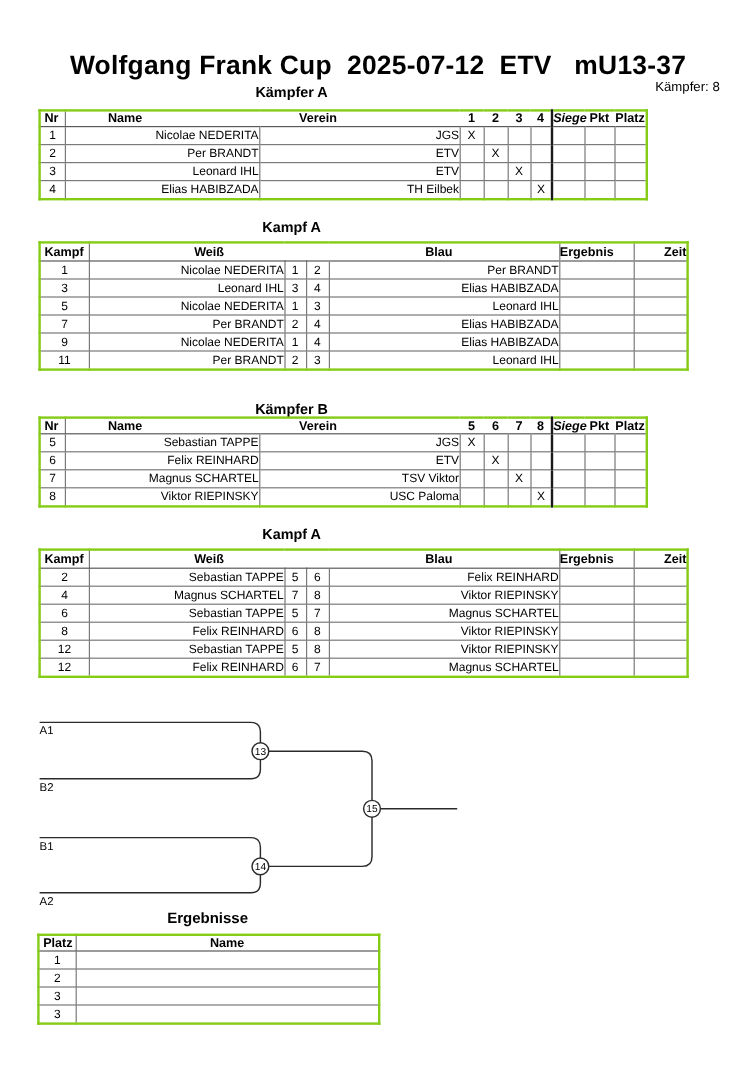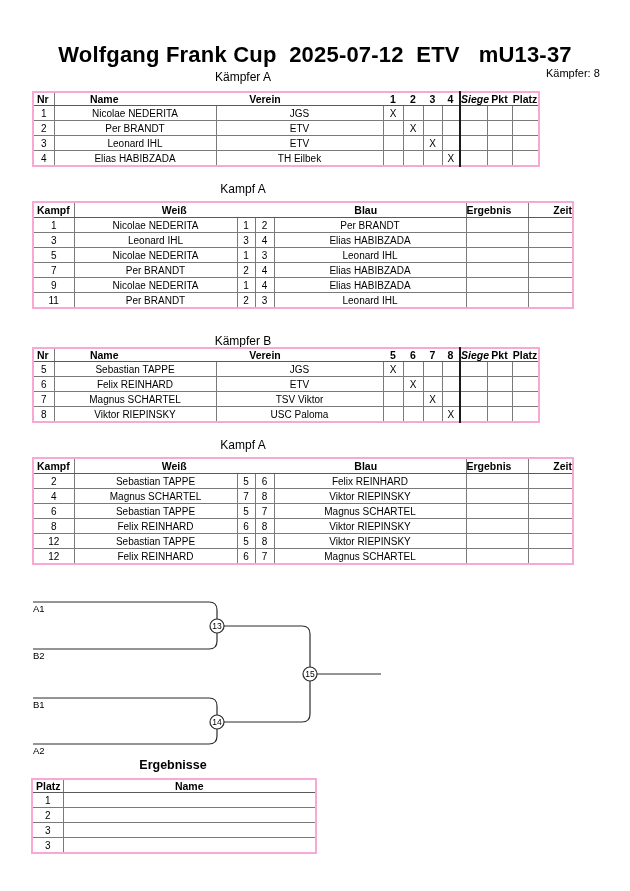--- a/index.html
+++ b/index.html
@@ -6,42 +6,42 @@
   body{
     width:630px;height:891px;background:#ffffff;position:relative;
     font-family:"Liberation Sans", sans-serif;color:#000;overflow:hidden;
   }
   .abs{position:absolute;}
   .page-title{
     top:42px;left:0;width:630px;text-align:center;
     font-size:22px;font-weight:bold;white-space:pre;letter-spacing:0.2px;
   }
   .fighter-count{top:67px;left:546px;font-size:11px;}
-  .sec-title{font-weight:normal;font-size:12px;text-align:center;width:420px;left:33px;}
+  .sec-title{font-weight:bold;font-size:12px;text-align:center;width:420px;left:33px;}
   .sec-title-erg{font-weight:bold;font-size:12.5px;text-align:center;width:284px;left:31px;}
 
   table{border-collapse:collapse;table-layout:fixed;}
-  .grid{border:2px solid #f9a8d4;padding-left:27px;}
+  .grid{border:2px solid #84cc16;padding-left:27px;}
   .grid td{
     border:1px solid #7a7a7a;font-size:10px;padding:0;
     overflow:hidden;white-space:nowrap;
   }
   .grid th{
     border:none;border-bottom:1.5px solid #5a5a5a;
     font-size:10.5px;font-weight:bold;padding:0;white-space:nowrap;overflow:visible;
   }
   .t-kaempfer th{height:11px;}
   .t-kaempfer td{height:14px;}
   .t-kampf th{height:14px;}
   .t-kampf td{height:14px;}
   .t-erg th{height:12px;}
   .t-erg td{height:14px;}
 
   .c{text-align:center;}
-  .l{text-align:center;padding-left:5px;margin-left:43px;}
+  .l{text-align:right;padding-left:5px;margin-left:43px;}
   th.hl{text-align:left;padding-left:3px;border-right:1px solid #7a7a7a;}
   th.h-name{text-align:center;padding-right:62px;}
   th.h-verein{text-align:center;padding-right:69px;}
   th.h-blau{text-align:center;padding-right:8px;}
   th.h-ergebnis{text-align:center;padding-right:17px;border-left:1px solid #7a7a7a;}
   th.h-zeit{text-align:right;border-left:1px solid #7a7a7a;}
   th.h-num{text-align:center;}
   .thickL{border-left:2px solid #1a1a1a !important;font-style:italic;}
   th.h-platz-erg{text-align:left;padding-left:3px;border-right:1px solid #7a7a7a;}
   th.h-name-erg{text-align:center;}

